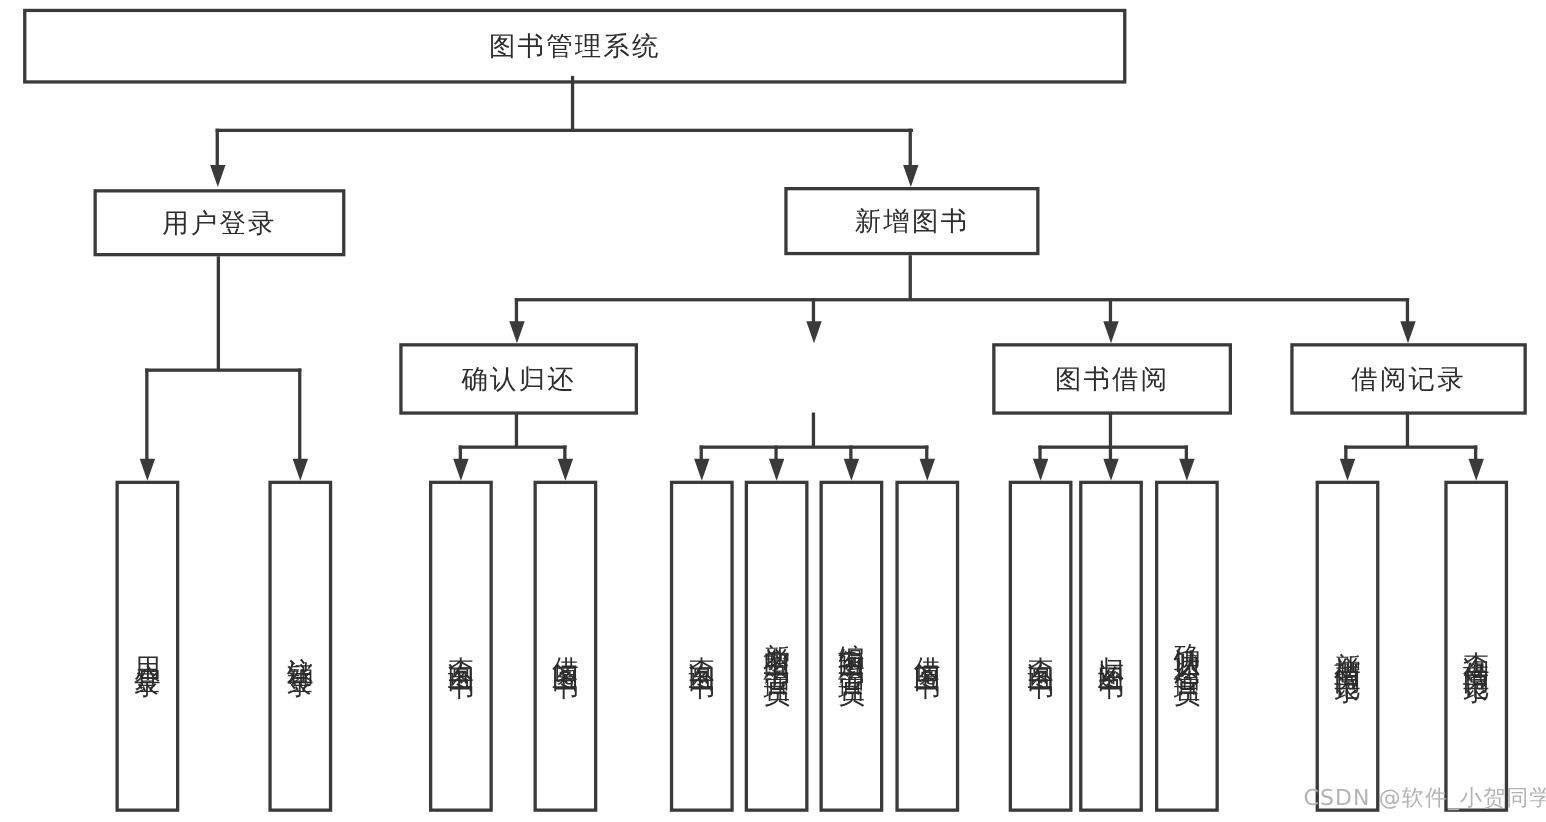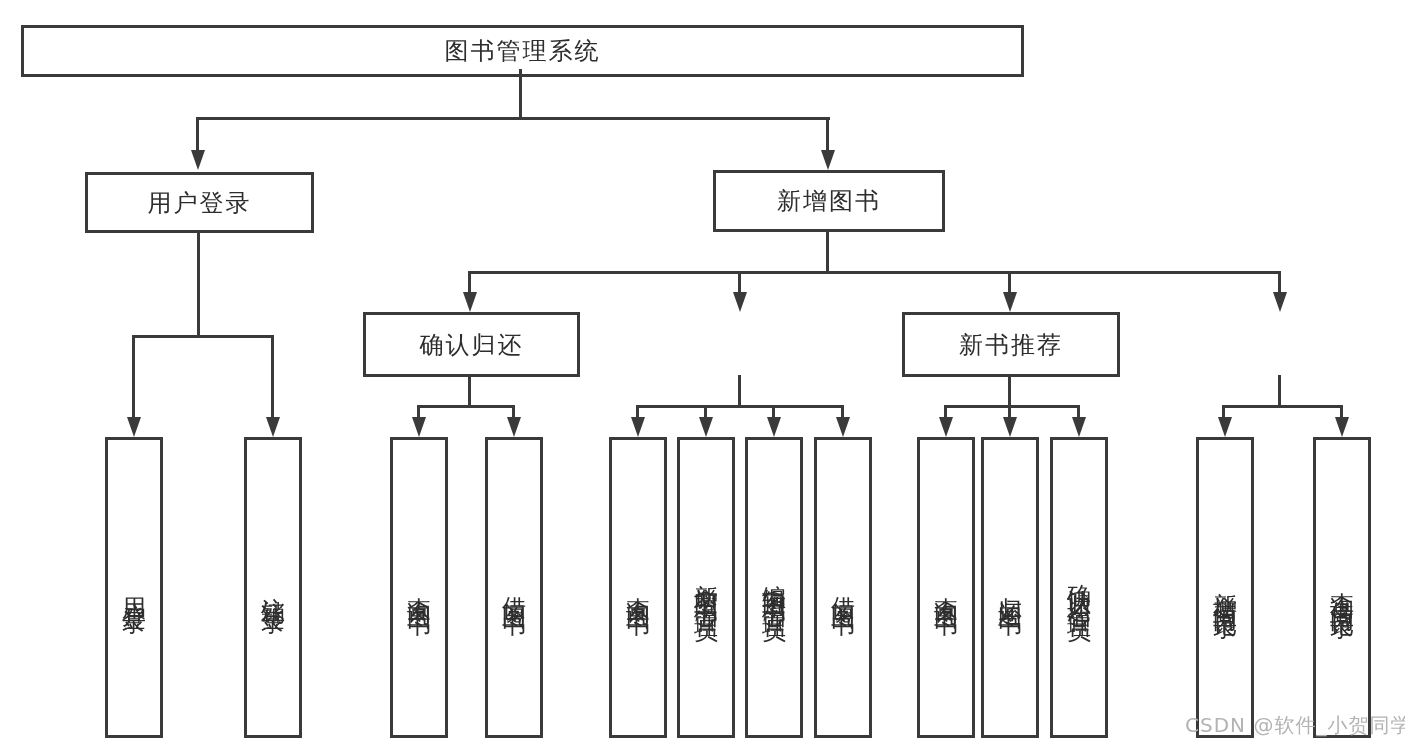--- a/index.html
+++ b/index.html
@@ -31,21 +31,21 @@
   .wm{
     position:absolute;left:1185px;top:712px;z-index:5;
     color:var(--watermark);font-size:20px;letter-spacing:1px;white-space:nowrap;
   }
 </style>
 </head>
 <body>
 
 <div class="stage">
 
-  <div class="box" style="left:21px;top:25px;width:1003px;height:52px">
+  <div class="box" style="left:21px;top:8px;width:1003px;height:68px">
     <span>图书管理系统</span>
   </div>
 
   <i class="vl" style="left:519px;top:69px;height:50px"></i>
   <i class="hl" style="left:196px;top:117px;width:634px"></i>
   <i class="vl" style="left:196px;top:117px;height:36px"></i>
   <i class="vl" style="left:826px;top:117px;height:36px"></i>
   <i class="ar" style="left:191px;top:150px"></i>
   <i class="ar" style="left:821px;top:150px"></i>
 
@@ -71,21 +71,24 @@
   <i class="vl" style="left:1278px;top:271px;height:24px"></i>
   <i class="ar" style="left:463px;top:292px"></i>
   <i class="ar" style="left:733px;top:292px"></i>
   <i class="ar" style="left:1003px;top:292px"></i>
   <i class="ar" style="left:1273px;top:292px"></i>
 
   <div class="box" style="left:363px;top:312px;width:217px;height:65px">
     <span>确认归还</span>
   </div>
   <div class="box" style="left:902px;top:312px;width:218px;height:65px">
-    <span>新书推荐</span>
+    <span>图书借阅</span>
+  </div>
+  <div class="box" style="left:1173px;top:312px;width:215px;height:65px">
+    <span>借阅记录</span>
   </div>
 
   <i class="vl" style="left:468px;top:375px;height:32px"></i>
   <i class="hl" style="left:417px;top:405px;width:98px"></i>
   <i class="vl" style="left:417px;top:405px;height:14px"></i>
   <i class="vl" style="left:512px;top:405px;height:14px"></i>
   <i class="ar" style="left:412px;top:417px"></i>
   <i class="ar" style="left:507px;top:417px"></i>
 
   <i class="vl" style="left:738px;top:375px;height:32px"></i>

